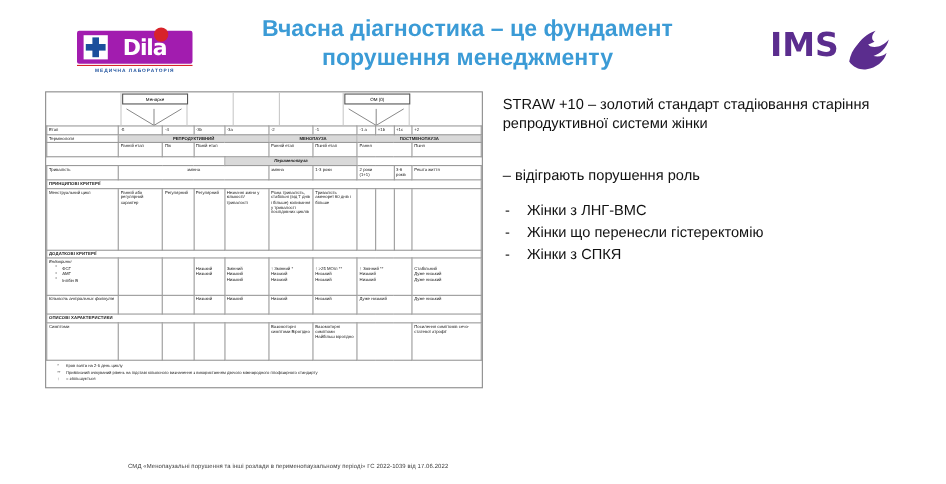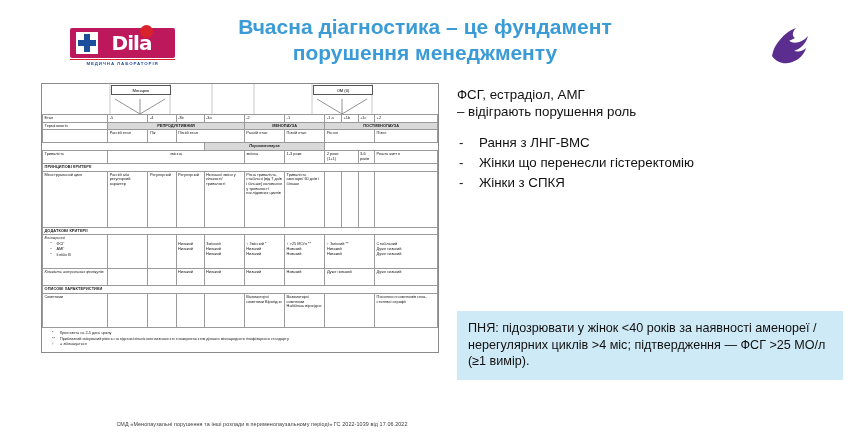--- a/index.html
+++ b/index.html
@@ -6,21 +6,21 @@
   body{
     width:860px;height:440px;background:#ffffff;overflow:hidden;
     font-family:"Liberation Sans","DejaVu Sans",sans-serif;
     position:relative;
   }
   .slide{position:relative;width:860px;height:440px;}
 
   
   .dila-logo{position:absolute;left:70px;top:28px;width:110px;height:40px;}
   .dila-logo .mark{
-    width:105px;height:30px;background:#be185d;border-radius:2px;position:relative;
+    width:105px;height:30px;background:#a21caf;border-radius:2px;position:relative;
     display:flex;align-items:center;justify-content:center;
   }
   .dila-logo .cross{
     position:absolute;left:6px;top:4px;width:22px;height:22px;background:#fff;
   }
   .dila-logo .cross:before{content:"";position:absolute;left:8px;top:2px;width:6px;height:18px;background:#1b4f9c;}
   .dila-logo .cross:after{content:"";position:absolute;left:2px;top:8px;width:18px;height:6px;background:#1b4f9c;}
   .dila-logo .wordmark{
     color:#fff;font-weight:bold;font-size:20px;letter-spacing:-1px;margin-left:18px;
     font-family:"DejaVu Sans",sans-serif;
@@ -118,41 +118,42 @@
     <div class="rule"></div>
     <div class="tiny">МЕДИЧНА ЛАБОРАТОРІЯ</div>
   </div>
 
   <div class="slide-title">
     <div>Вчасна діагностика – це фундамент</div>
     <div>порушення менеджменту</div>
   </div>
 
   <div class="ims-logo">
+    <div class="txt">IMS</div>
     <svg width="150" height="46">
       <path d="M72 34 C74 22 82 14 92 10 C88 14 88 18 91 20 C96 22 103 20 108 14
                C106 22 100 27 94 29 C99 30 103 29 106 26 C104 34 96 40 88 41
                C83 42 76 40 72 34 Z" fill="#5b2d8e"></path>
       <path d="M79 20 C82 14 88 9 96 6 C92 10 92 14 95 16 C90 19 84 20 79 20 Z" fill="#5b2d8e"></path>
     </svg>
   </div>
 
   <div class="rtext">
+    <p class="lead">STRAW +10 – золотий стандарт стадіювання старіння репродуктивної системи жінки</p>
     <p style="margin-bottom:13px;">
-      <span>ФСГ, естрадіол, АМГ</span><br>
+      <br>
       <span>– відіграють порушення роль</span>
     </p>
     <ul>
-      <li>Рання з ЛНГ-ВМС</li>
+      <li>Жінки з ЛНГ-ВМС</li>
       <li>Жінки що перенесли гістеректомію</li>
       <li>Жінки з СПКЯ</li>
     </ul>
   </div>
 
-  <div class="note-box">ПНЯ: підозрювати у жінок &lt;40 років за наявності аменореї / нерегулярних циклів &gt;4 міс; підтвердження — ФСГ &gt;25 МО/л (≥1 вимір).</div>
 
   <div class="source-caption">СМД «Менопаузальні порушення та інші розлади в перименопаузальному періоді» ГС 2022-1039 від 17.06.2022</div>
 
   <div class="straw">
 
     <div class="markerwrap">
       <svg width="396" height="30" style="position:absolute;left:0;top:0;">
         <line x1="68" y1="0" x2="68" y2="30" stroke="#c9c9c9" stroke-width="1"></line>
         <line x1="128" y1="0" x2="128" y2="30" stroke="#c9c9c9" stroke-width="1"></line>
         <line x1="170" y1="0" x2="170" y2="30" stroke="#c9c9c9" stroke-width="1"></line>

